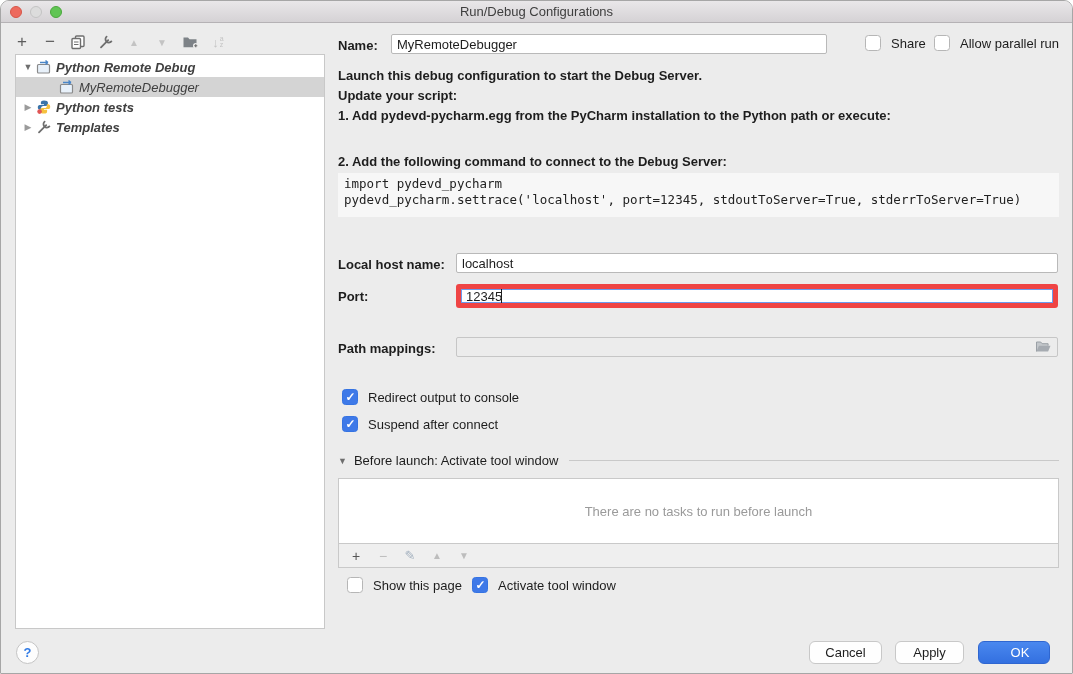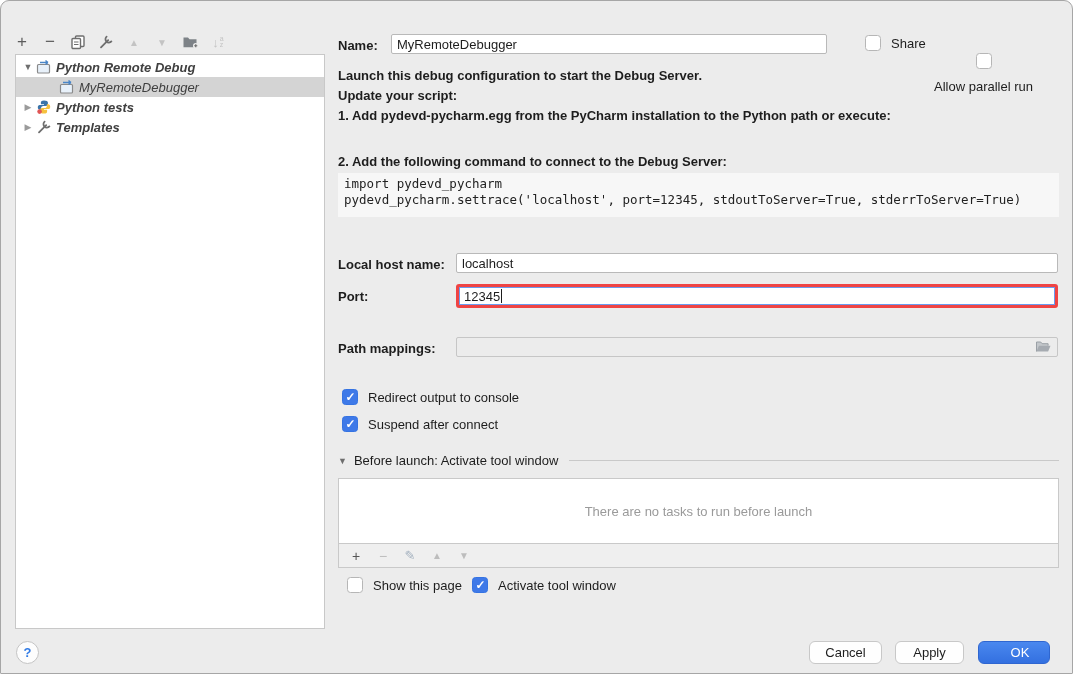--- a/index.html
+++ b/index.html
@@ -43,21 +43,21 @@
   .tri.gray { color:#9b9b9b; }
   .ticon { width:16px; height:16px; margin:0 4px 0 2px; flex:0 0 auto; }
   .tlabel { font-weight:700; color:#404040; white-space:nowrap;font-style:italic; }
   .tlabel.normal { font-weight:400; }
 
   
   .lbl { position:absolute; color:#1d1d1d; white-space:nowrap;font-weight:bold; }
   .field { position:absolute; border:1px solid #b9b9b9; background:#fff; border-radius:2px;
     font-family:"Liberation Sans",sans-serif; font-size:13px; color:#1d1d1d; padding:0 5px; height:20px; }
   .field.gray { background:#ececec; border-color:#c6c6c6; }
-  .field.focusring { border:3px solid #ef4444; box-shadow: inset 0 0 0 1px #6b9bee; height:24px; border-radius:3px; }
+  .field.focusring { border:5px solid #ef4444; box-shadow: inset 0 0 0 1px #6b9bee; height:24px; border-radius:3px; }
   .caret { position:absolute; width:1px; height:14px; background:#1d1d1d; }
   .codeblock { position:absolute; background:#f7f7f7; font-family:"DejaVu Sans Mono", monospace;
     font-size:12.5px; color:#222; white-space:nowrap; overflow:hidden; padding:3px 6px; line-height:16px; }
 
   
   .cb-row { position:absolute; display:flex; align-items:center; gap:10px; }
   .cb { width:16px; height:16px; border-radius:3.5px; border:1px solid #b6b6b6; background:#fff;
     display:inline-block; position:relative; flex:0 0 auto; }
   .cb.checked { background:#3e79e8; border-color:#3573e2; }
   .cb.checked::after { content:"✓"; position:absolute; left:2.5px; top:0px; color:#fff;
@@ -87,20 +87,28 @@
   .btn { position:absolute; top:640px; height:23px; border-radius:6px; background:#fefefe;
     border:1px solid #c8c8c8; font-size:13px; color:#1d1d1d; display:flex; align-items:center;
     justify-content:center; }
   .btn.primary { background:linear-gradient(#4a88ef,#3370e0); border-color:#2f66d0; color:#fff; }
 </style>
 </head>
 <body>
 
 <div id="window">
 
+  <div class="titlebar">
+    <div class="titlebar-title">Run/Debug Configurations</div>
+    <div class="traffic">
+      <span class="light red"></span>
+      <span class="light mid"></span>
+      <span class="light green"></span>
+    </div>
+  </div>
 
   <div class="tb">
     <div class="tb-btn">
         <span>+</span>
       </div>
     <div class="tb-btn">
         <span>−</span>
       </div>
     <div class="tb-btn">
       <svg width="16" height="16" viewBox="0 0 16 16">
@@ -179,21 +187,21 @@
       <span class="tlabel">Templates</span>
     </div>
   </div>
 
   <div class="lbl" style="left:337px; top:37px;">Name:</div>
   <input class="field" style="left: 390px; top: 33px; width: 436px;" value="MyRemoteDebugger">
   <div class="cb-row" style="left:864px; top:34px;">
     <span class="cb"></span>
     <span class="cb-label">Share</span>
   </div>
-  <div class="cb-row" style="left:933px; top:52px;flex-direction:column;">
+  <div class="cb-row" style="left:933px; top:34px;">
     <span class="cb"></span>
     <span class="cb-label">Allow parallel run</span>
   </div>
 
   <div class="lbl" style="left:337px; top:67px;">Launch this debug configuration to start the Debug Server.</div>
   <div class="lbl" style="left:337px; top:87px;">Update your script:</div>
   <div class="lbl" style="left:337px; top:107px;">1. Add pydevd-pycharm.egg from the PyCharm installation to the Python path or execute:</div>
   <div class="lbl" style="left:337px; top:153px;">2. Add the following command to connect to the Debug Server:</div>
   <div class="codeblock" style="left:337px; top:172px; width:721px; height:44px;">
     <div>import pydevd_pycharm</div>

